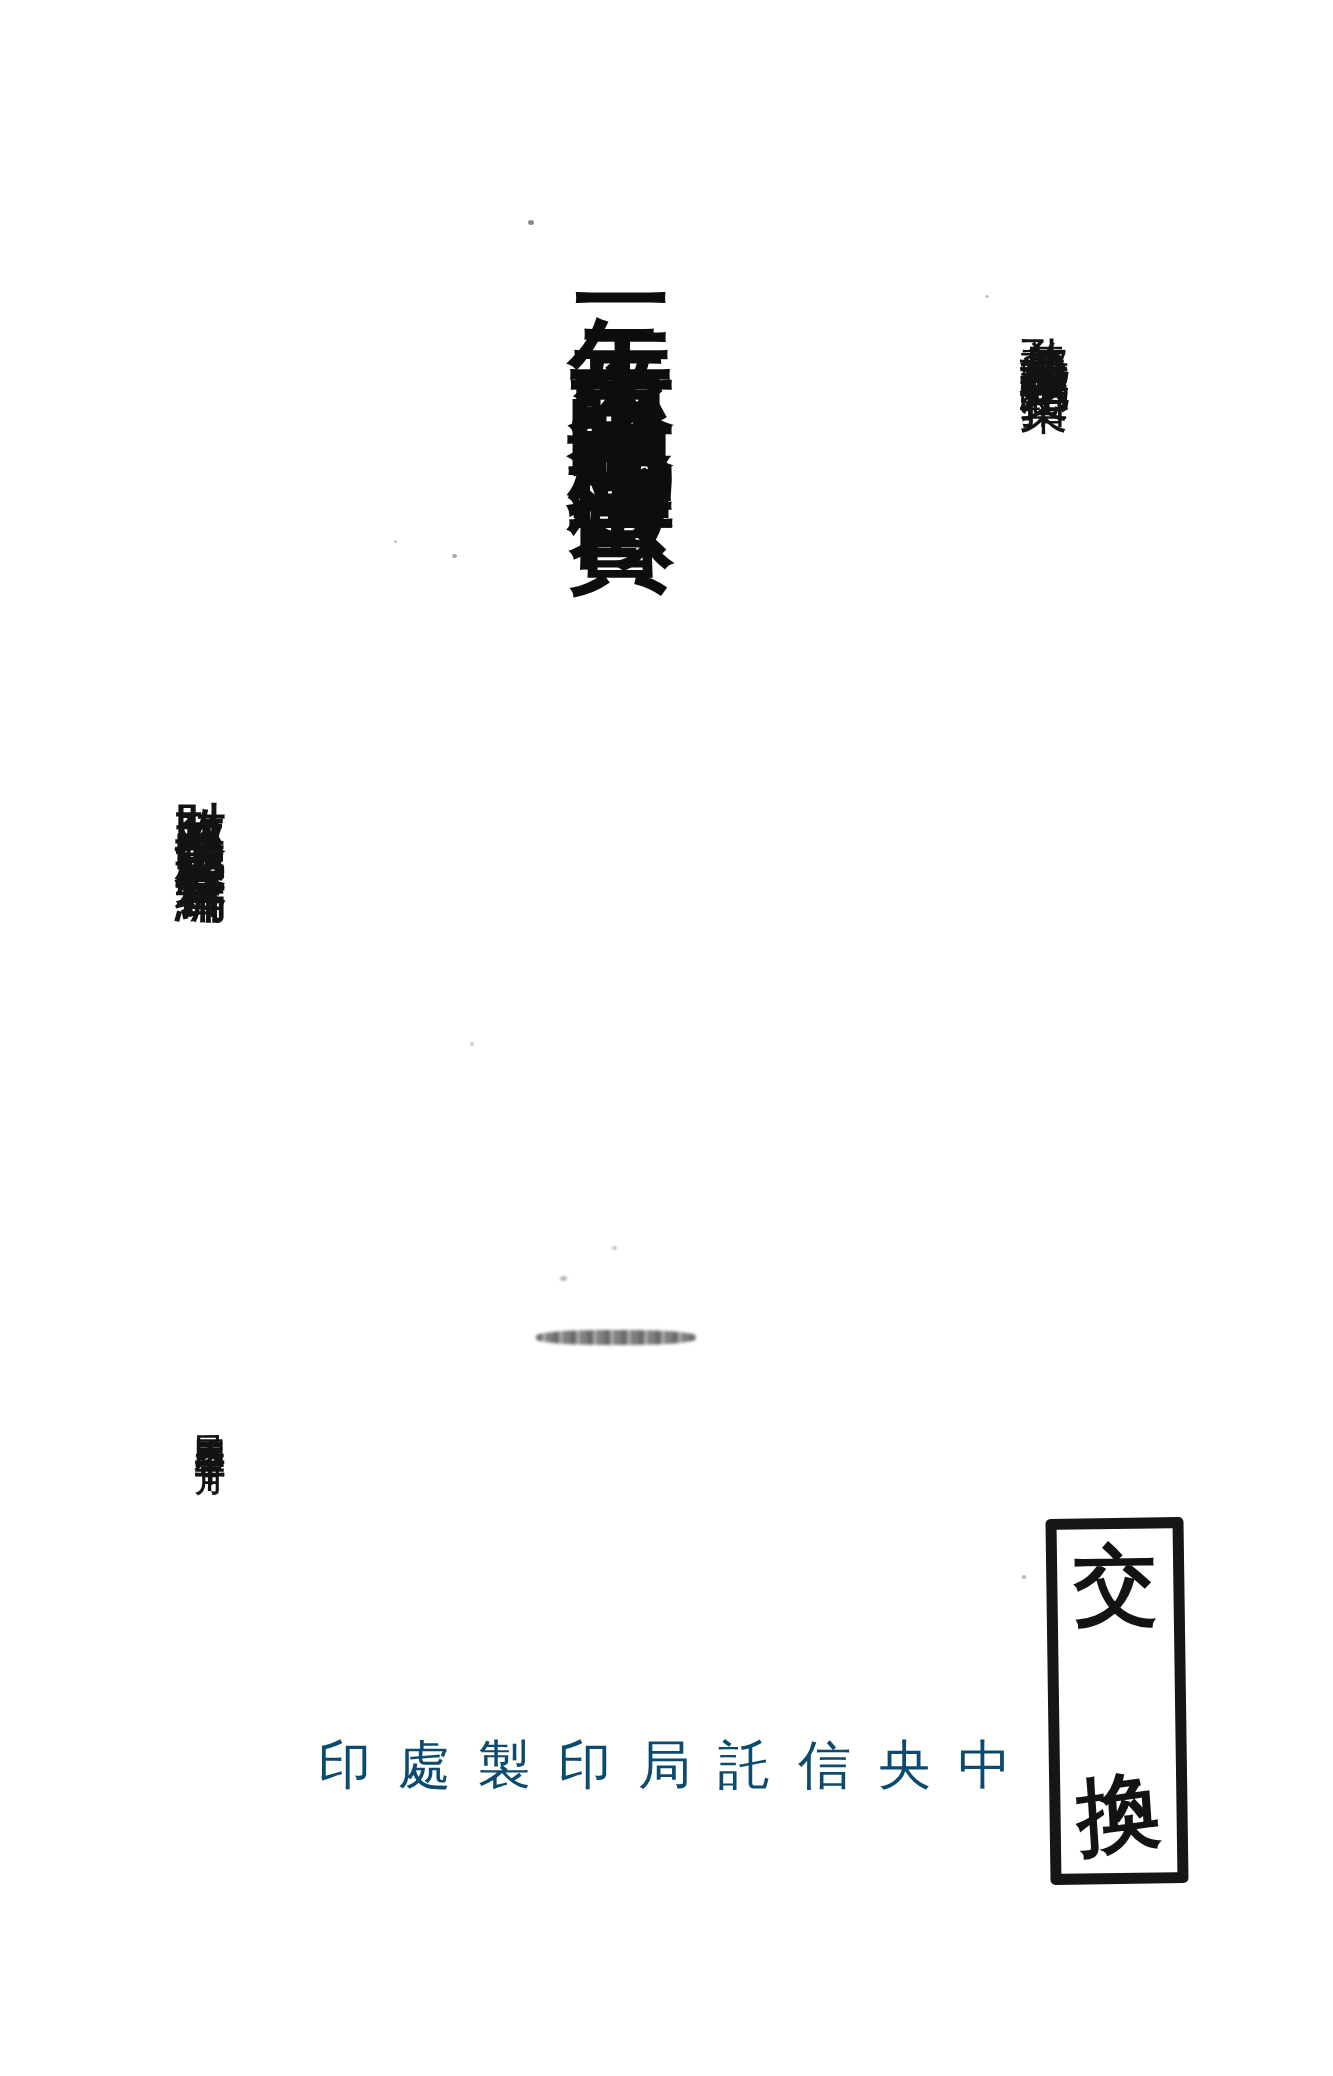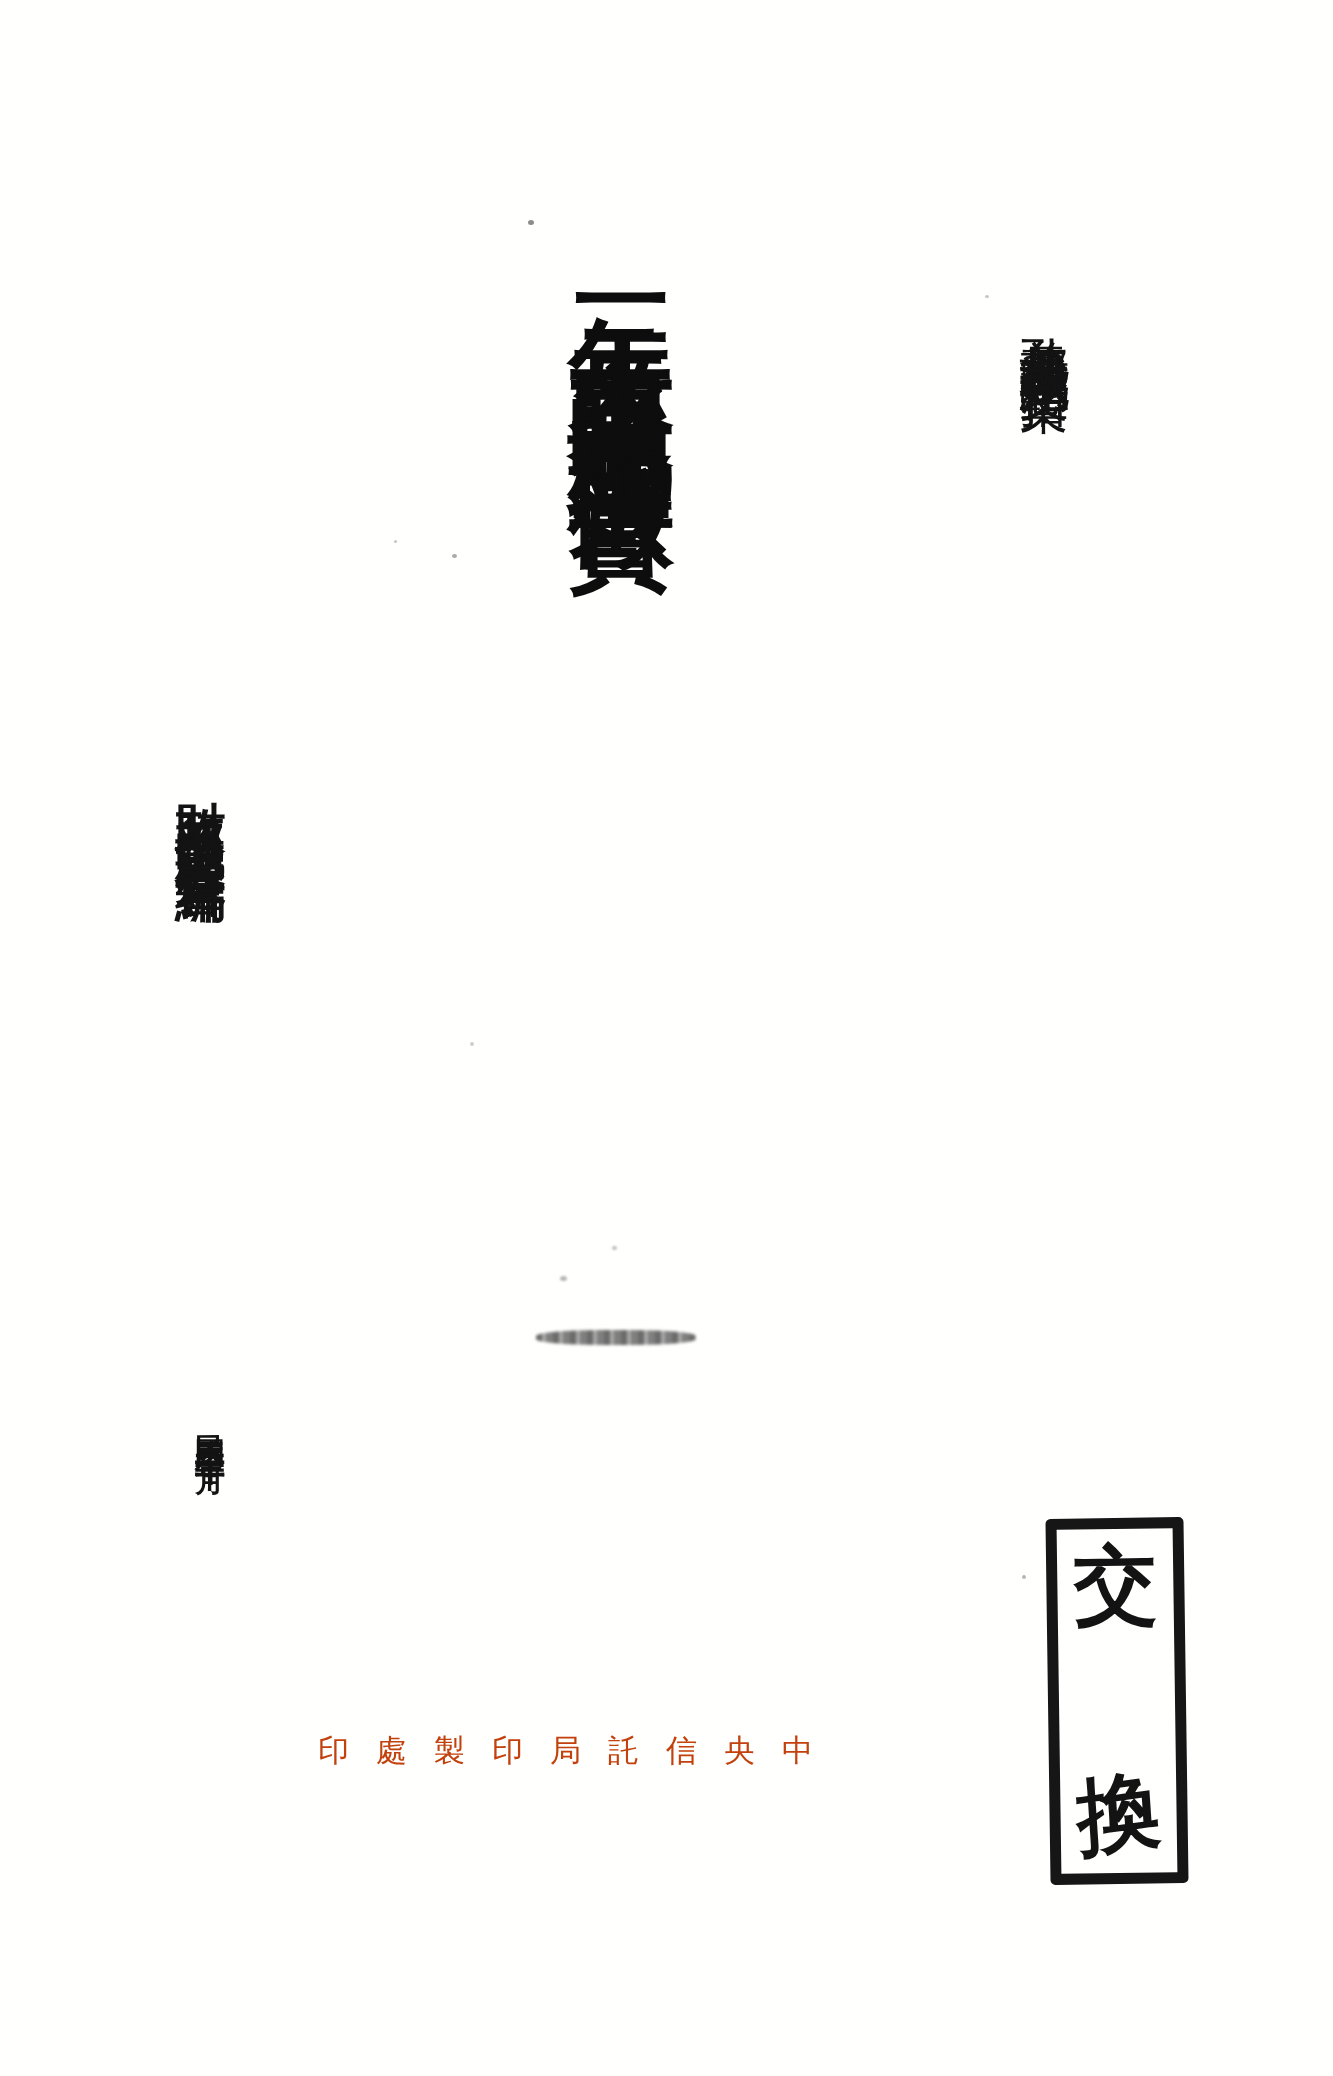--- a/index.html
+++ b/index.html
@@ -50,24 +50,24 @@
     left: 189px;
     top: 1412px;
     font-size: 30px;
     letter-spacing: 4px;
     font-weight: 700;
   }
   .printer-line {
     position: absolute;
     left: 318px;
     top: 1730px;
-    font-size: 31px;
+    font-size: 53px;
     letter-spacing: 27px;
     font-weight: 400;
-    color: #c2410c;
+    color: #0c4a6e;
     white-space: nowrap;
   }
   .exchange-stamp {
     position: absolute;
     left: 1048px;
     top: 1518px;
     width: 138px;
     height: 366px;
     box-sizing: border-box;
     border: 11px solid #161616;

